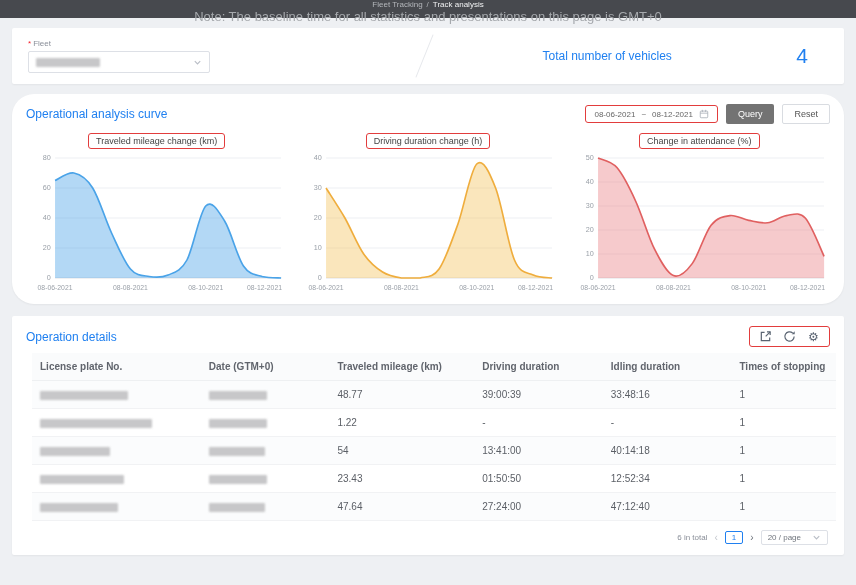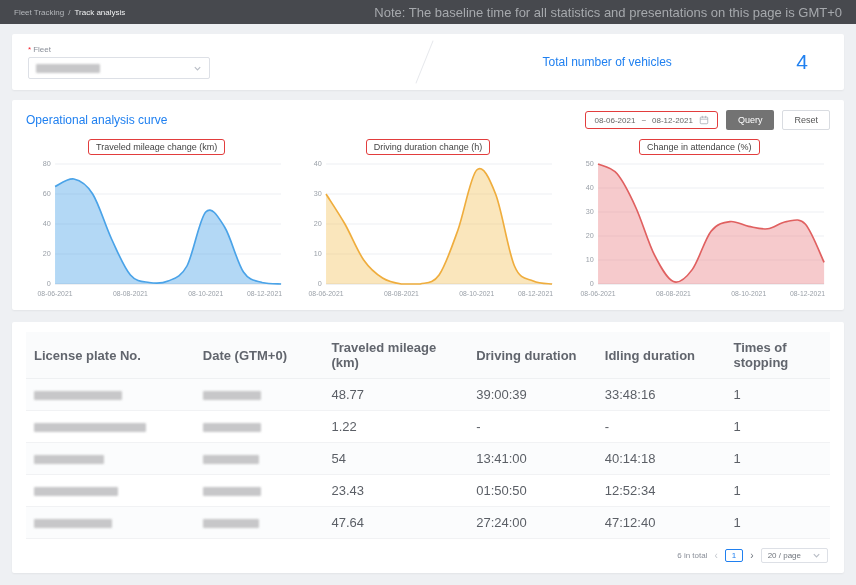--- a/index.html
+++ b/index.html
@@ -1,41 +1,41 @@
 <!DOCTYPE html>
 <html><head>
 <meta charset="utf-8">
 <style>
   * { margin:0; padding:0; box-sizing:border-box; }
   html,body { width:856px; height:585px; overflow:hidden; }
   body { font-family:"Liberation Sans", sans-serif; background:#eef0f3; color:#555; }
 
   
-  .topbar { height:24px; background:#47494e; display:flex; align-items:center; justify-content:space-between; padding:0 14px; }
+  .topbar { height:18px; background:#47494e; display:flex; align-items:center; justify-content:space-between; padding:0 14px;flex-direction:column; }
   .crumb { font-size:8px; color:#b4b7bb; display:flex; gap:4px; align-items:center; }
   .crumb .current { color:#f2f3f4; }
   .topnote { font-size:13px; color:#a6a9ad; }
 
   .content { padding:10px 12px 6px; }
   .card { background:#fff; border-radius:2px; box-shadow:0 1px 2px rgba(0,0,0,.05); }
 
   
   .filter-card { display:flex; align-items:center; height:56px; padding:0 16px; margin-bottom:10px; position:relative; }
   .fleet-field { width:390px; }
   .fleet-label { font-size:8px; color:#8a8f99; margin-bottom:3px; }
   .req { color:#f5222d; margin-right:2px; }
   .select-box { width:182px; height:22px; border:1px solid #dde0e6; border-radius:2px; display:flex; align-items:center; justify-content:space-between; padding:0 7px; background:#fff; cursor:pointer; }
   .chev { width:9px; height:9px; color:#b9bec6; flex:0 0 auto; }
   .slash-divider { position:absolute; left:412px; top:5px; height:46px; width:1px; background:#e6e8ec; transform:rotate(22deg); }
   .summary-wrap { flex:1; display:flex; align-items:center; }
   .summary-label { flex:1; text-align:center; color:#2080f0; font-size:12px; }
   .summary-value { font-size:21px; color:#2080f0; margin-right:20px; }
 
   
-  .curve-card { padding:10px 14px 4px; margin-bottom:12px; }
+  .curve-card { padding:10px 14px 4px; margin-bottom:12px;border-radius:22px; }
   .card-head { display:flex; align-items:center; justify-content:space-between; margin-bottom:6px; }
   .section-title { color:#2080f0; font-size:12px; }
   .head-controls { display:flex; align-items:center; gap:8px; }
   .red-box { border:1.5px solid #e23d3d; border-radius:3px; }
   .date-range { display:flex; align-items:center; gap:6px; padding:3px 8px; font-size:8px; color:#666; cursor:pointer; background:#fff; }
   .cal-icon { width:10px; height:10px; color:#aab0b8; }
   .btn { font-size:9px; border-radius:2px; padding:4px 11px; cursor:pointer; border:1px solid transparent; }
   .btn-primary { background:#737373; color:#fff; }
   .btn-default { background:#fff; color:#555; border-color:#d9dce1; }
 
@@ -43,21 +43,21 @@
   .chart-block { flex:1; text-align:center; min-width:0; }
   .chart-title-tag { display:inline-block; border:1.5px solid #e23d3d; border-radius:3px; padding:2px 7px; font-size:9px; color:#444; background:#fff; margin-bottom:1px; }
   .chart-svg { width:100%; height:150px; display:block; }
 
   
   .details-card { padding:10px 14px 8px; }
   .icon-box { display:flex; align-items:center; gap:11px; padding:3px 9px; }
   .tool-icon { width:13px; height:13px; color:#5a6472; cursor:pointer; display:inline-flex; align-items:center; justify-content:center; }
   .gear-glyph { font-size:12px; line-height:1; color:#5a6472; }
 
-  table { width:100%; border-collapse:collapse; font-size:13px; table-layout:fixed; }
+  table { width:100%; border-collapse:collapse; font-size:10px; table-layout:fixed;margin-left:6px; }
   th { text-align:left; font-weight:600; color:#61656d; background:#fafbfc; padding:8px 8px; border-bottom:1px solid #eef0f2; }
   td { padding:8px 8px; color:#5b5f66; border-bottom:1px solid #f1f2f4; }
   tbody tr:nth-child(odd) { background:#fbfcfd; }
   .blur-bar { display:inline-block; height:9px; background:#c7c7c9; border-radius:1px; filter:blur(1.3px); vertical-align:middle; }
   col.c1{width:21%} col.c2{width:16%} col.c3{width:18%} col.c4{width:16%} col.c5{width:16%} col.c6{width:13%}
 
   .pagination { display:flex; justify-content:flex-end; align-items:center; gap:7px; padding:9px 2px 2px; font-size:8px; color:#8a8f99; }
   .page-arrow { cursor:pointer; font-size:10px; line-height:1; color:#c3c7cd; }
   .page-arrow.enabled { color:#6d737c; }
   .page-num { border:1px solid #2080f0; color:#2080f0; border-radius:2px; padding:1px 6px; cursor:pointer; background:#fff; }
@@ -177,20 +177,39 @@
             <text x="173.33333333333331" y="140" font-size="6.6" fill="#9aa0a8" text-anchor="middle" font-family="Liberation Sans, sans-serif">08-10-2021</text>
             <text x="230" y="140" font-size="6.6" fill="#9aa0a8" text-anchor="middle" font-family="Liberation Sans, sans-serif">08-12-2021</text>
             <path d="M28.0,8.0C31.0,9.6 40.1,10.4 46.2,17.6C52.2,24.8 58.3,37.6 64.3,51.2C70.4,64.8 76.4,86.8 82.5,99.2C88.6,111.6 94.6,123.2 100.7,125.6C106.7,128.0 112.8,122.0 118.8,113.6C124.9,105.2 130.9,83.2 137.0,75.2C143.1,67.2 149.1,66.4 155.2,65.6C161.2,64.8 167.3,69.2 173.3,70.4C179.4,71.6 185.4,73.6 191.5,72.8C197.6,72.0 203.6,66.4 209.7,65.6C215.7,64.8 221.8,61.2 227.8,68.0C233.9,74.8 243.0,100.0 246.0,106.4L246.0,128L28.0,128Z" fill="rgba(233,128,133,0.42)" stroke="none"></path>
             <path d="M28.0,8.0C31.0,9.6 40.1,10.4 46.2,17.6C52.2,24.8 58.3,37.6 64.3,51.2C70.4,64.8 76.4,86.8 82.5,99.2C88.6,111.6 94.6,123.2 100.7,125.6C106.7,128.0 112.8,122.0 118.8,113.6C124.9,105.2 130.9,83.2 137.0,75.2C143.1,67.2 149.1,66.4 155.2,65.6C161.2,64.8 167.3,69.2 173.3,70.4C179.4,71.6 185.4,73.6 191.5,72.8C197.6,72.0 203.6,66.4 209.7,65.6C215.7,64.8 221.8,61.2 227.8,68.0C233.9,74.8 243.0,100.0 246.0,106.4" fill="none" stroke="#e06060" stroke-width="1.6" stroke-linejoin="round"></path>
           </svg>
       </div>
     </div>
   </div>
 
   <div class="card details-card">
+    <div class="card-head">
+      <div class="section-title">Operation details</div>
+      <div class="red-box icon-box">
+        <span class="tool-icon">
+          <svg viewBox="0 0 14 14" width="13" height="13">
+              <path d="M6 2.5H2.5v9h9V8" fill="none" stroke="currentColor" stroke-width="1.3"></path>
+              <path d="M8.6 2h3.4v3.4" fill="none" stroke="currentColor" stroke-width="1.3"></path>
+              <path d="M12 2L7.2 6.8" stroke="currentColor" stroke-width="1.3"></path>
+            </svg>
+        </span>
+        <span class="tool-icon">
+          <svg viewBox="0 0 14 14" width="13" height="13">
+              <path d="M12 7a5 5 0 1 1-1.6-3.7" fill="none" stroke="currentColor" stroke-width="1.3"></path>
+              <path d="M12.6 1.3v3.2H9.4z" fill="currentColor"></path>
+            </svg>
+        </span>
+        <span class="tool-icon gear-glyph">⚙</span>
+      </div>
+    </div>
 
     <table>
       <colgroup>
           <col class="c1">
           <col class="c2">
           <col class="c3">
           <col class="c4">
           <col class="c5">
           <col class="c6">
         </colgroup>

